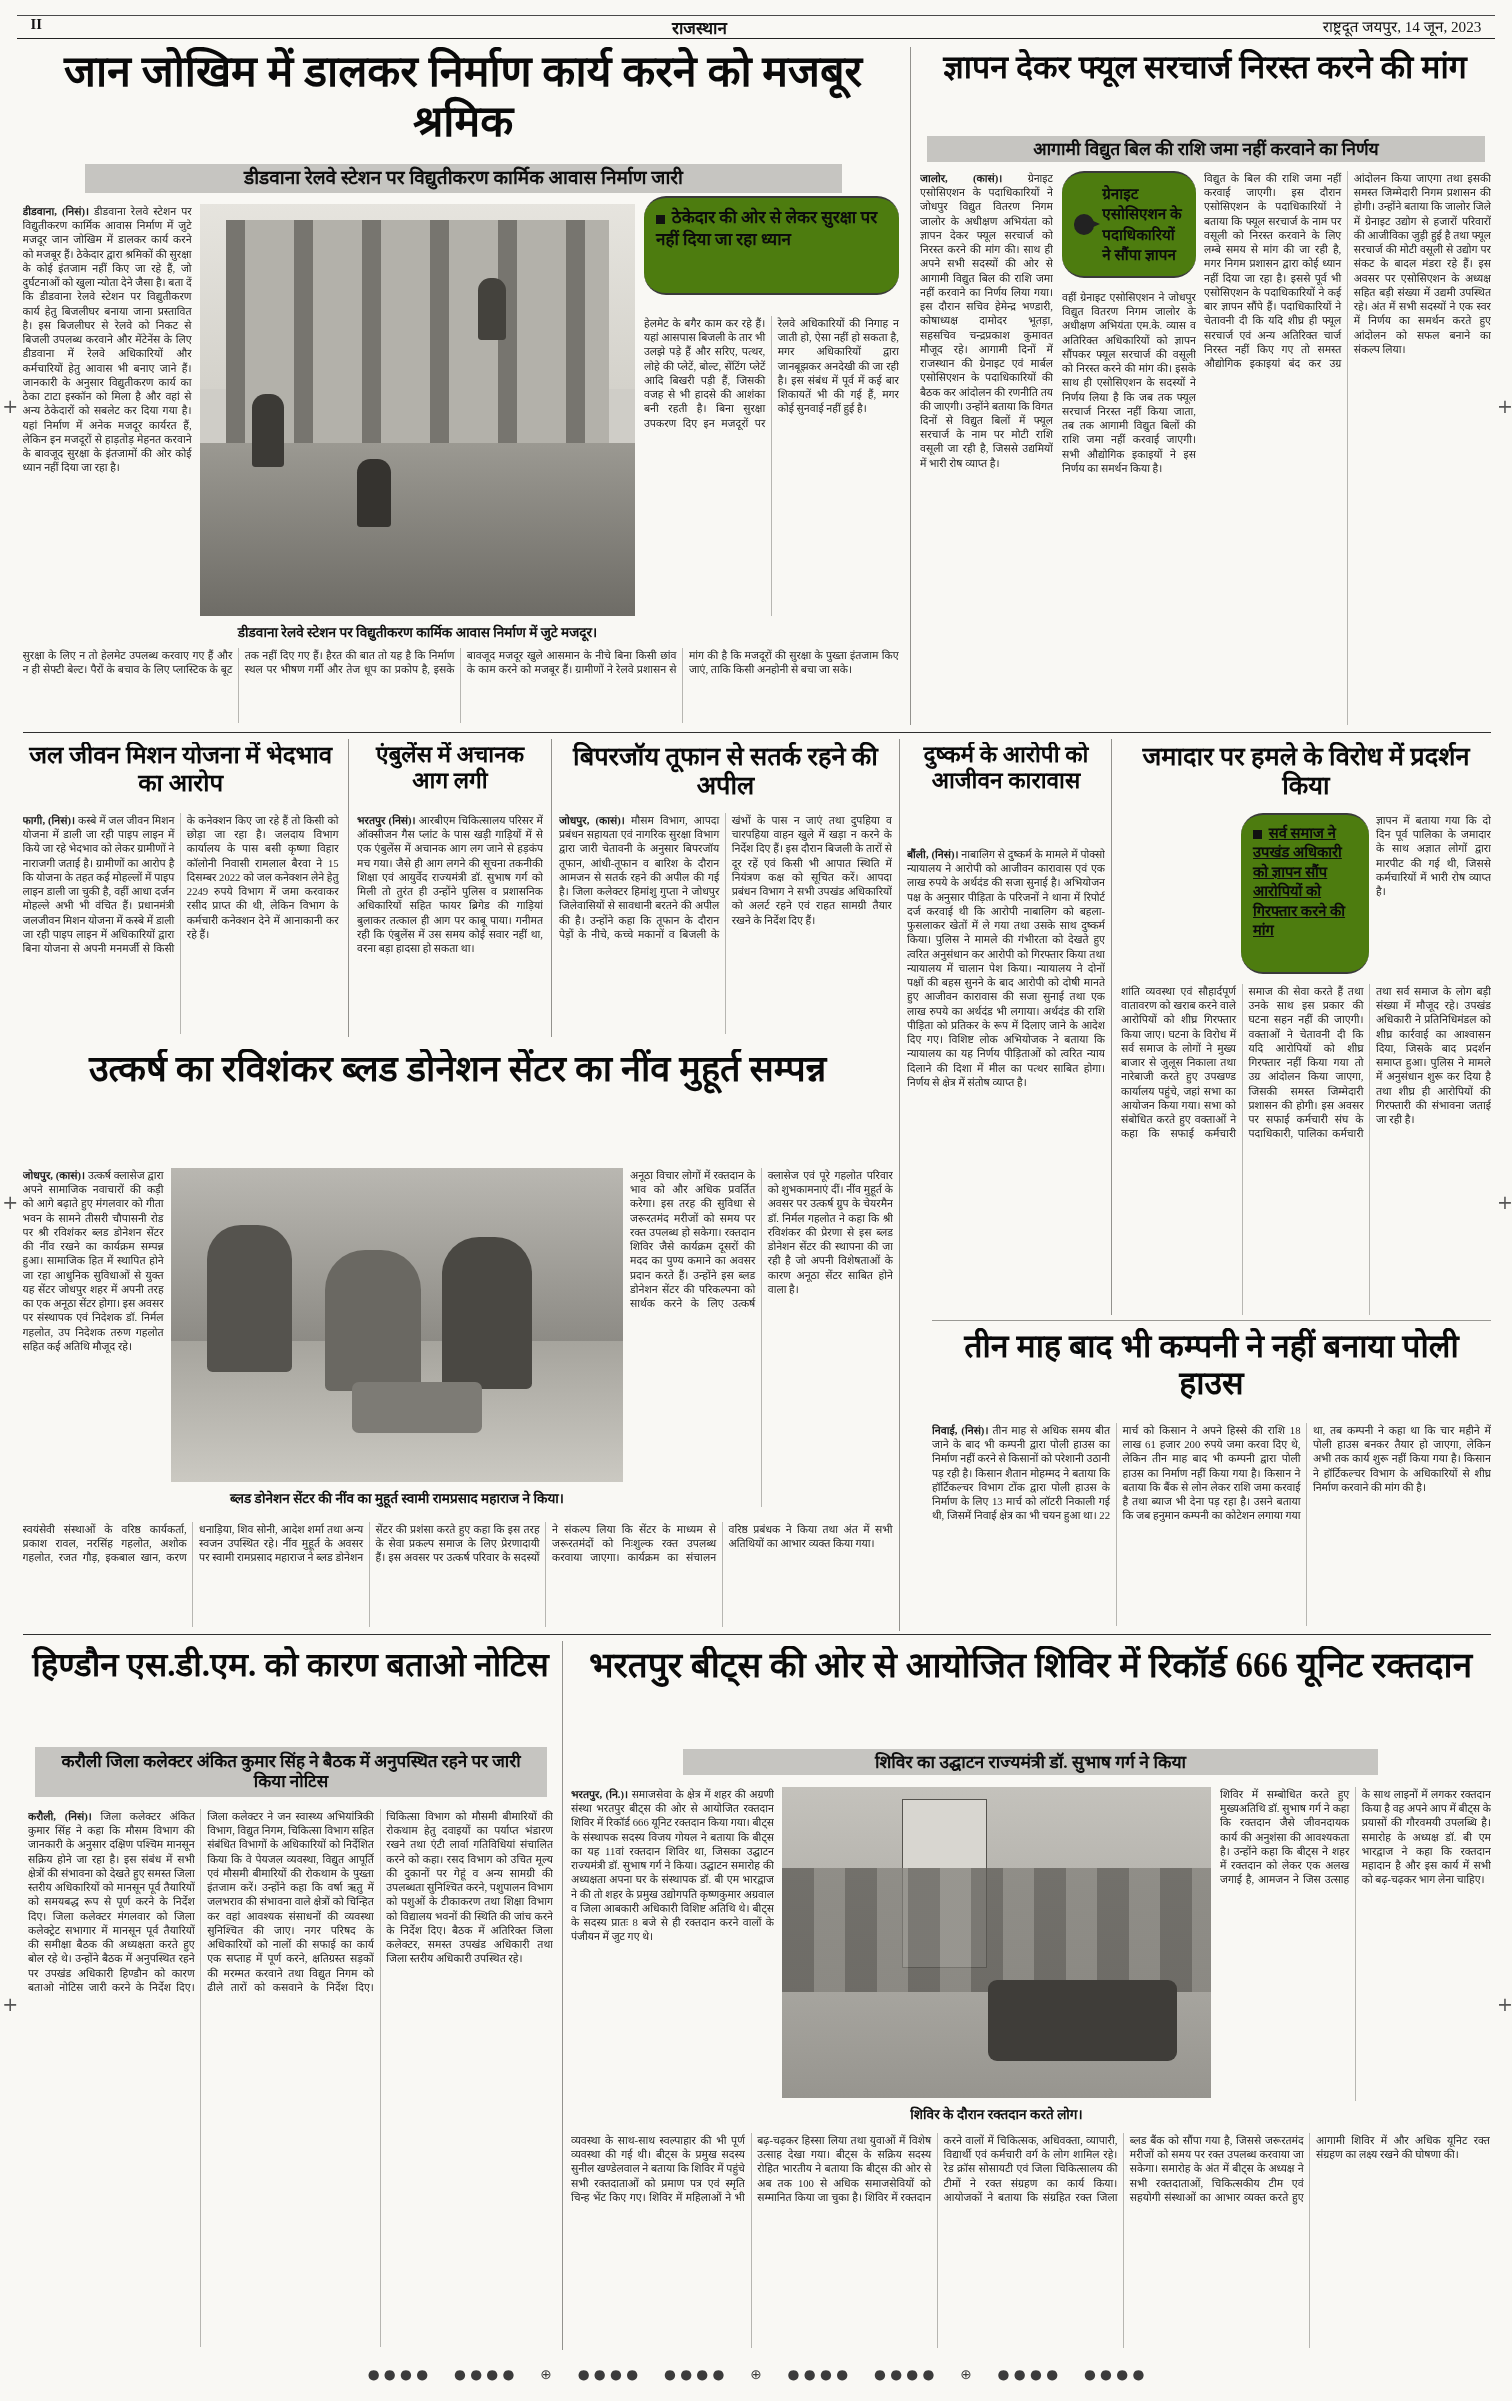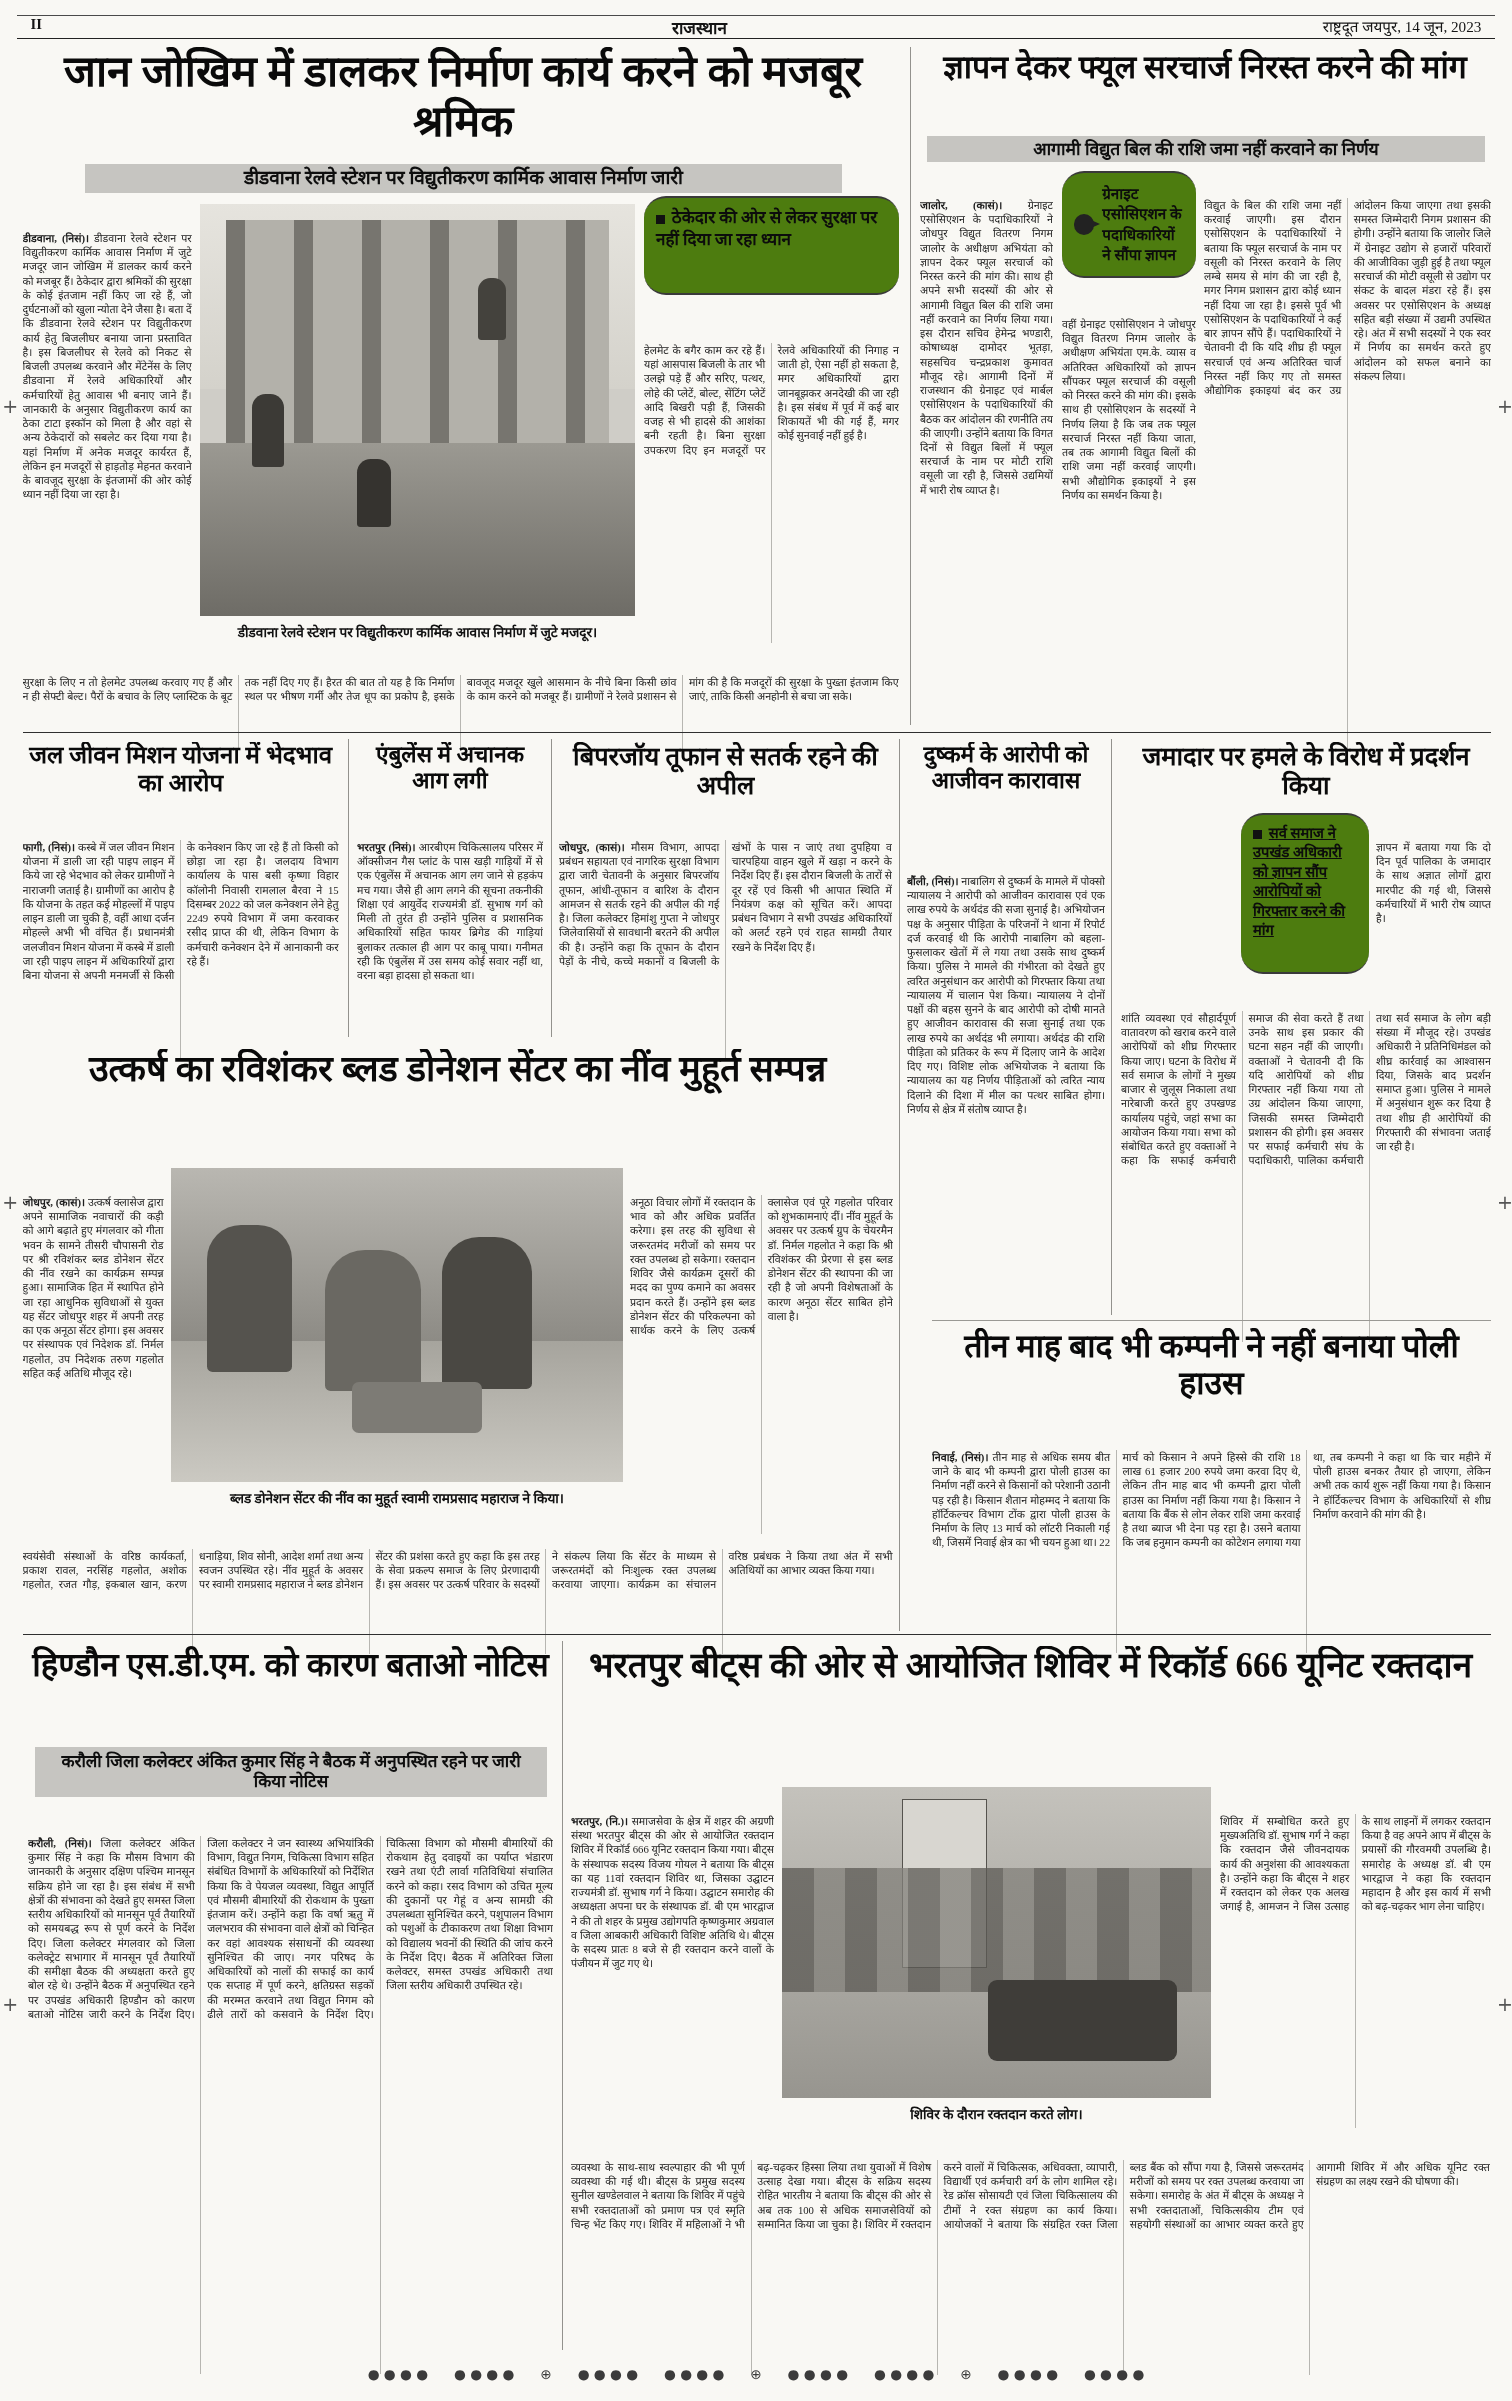--- a/index.html
+++ b/index.html
@@ -3,21 +3,21 @@
 <meta charset="utf-8">
 <style>
   * { margin:0; padding:0; box-sizing:border-box; }
   html,body { background:#dddcd8; }
   .page { position:relative; width:1512px; height:2401px; background:#f9f8f4;
           font-family:"Liberation Serif","DejaVu Serif",serif; color:#151515; overflow:hidden; }
   .abs { position:absolute; }
   .hl { font-weight:bold; text-align:center; line-height:1.16; color:#0a0a0a; overflow:hidden; }
   .bar { background:#c6c5c1; color:#0e0e0e; font-weight:bold; text-align:center;
          display:flex; align-items:center; justify-content:center; line-height:1.2; }
-  .bt { font-size:10.7px; line-height:1.33; text-align:justify; overflow:hidden; color:#1c1c1c;margin-top:27px; }
+  .bt { font-size:10.7px; line-height:1.33; text-align:justify; overflow:hidden; color:#1c1c1c; }
   .bt b { font-weight:bold; }
   .cols2 { column-count:2; column-gap:12.4px; column-rule:0.6px solid #b7b6b1; }
   .cols3 { column-count:3; column-gap:12.4px; column-rule:0.6px solid #b7b6b1; }
   .cols4 { column-count:4; column-gap:12.4px; column-rule:0.6px solid #b7b6b1; }
   .cols5 { column-count:5; column-gap:12.4px; column-rule:0.6px solid #b7b6b1; }
   .cap { font-weight:bold; font-size:13.6px; text-align:center; color:#111; }
   .notebox { background:#4d7c0f; border-top:2.3px solid #3a3a3a; border-bottom:2.3px solid #3a3a3a;
              font-weight:bold; padding:9px 12px; line-height:1.32; color:#0c0c0c; overflow:hidden;border-radius:22px; }
   .sq { display:inline-block; width:9px; height:9px; background:#111; margin-right:6.8px; vertical-align:middle; }
   .pticon { width:20.3px; height:20.3px; border-radius:50%; background:#222; flex:0 0 auto; margin-right:8px; position:relative; }
@@ -133,20 +133,21 @@
 
   <div class="abs hline" style="left:22.6px; top:1634px; width:1468px;"></div>
 
   <div class="abs hl" style="left:28px; top:1646px; width:525px; height:90px; font-size:33px;">हिण्डौन एस.डी.एम. को कारण बताओ नोटिस</div>
   <div class="abs bar" style="left:35px; top:1747px; width:512px; height:50px; font-size:17px; padding:0 10.2px;">करौली जिला कलेक्टर अंकित कुमार सिंह ने बैठक में अनुपस्थित रहने पर जारी किया नोटिस</div>
   <p class="abs bt cols3" style="left:28px; top:1809px; width:525px; height:538px;"><b>करौली, (निसं)।</b> <span>जिला कलेक्टर अंकित कुमार सिंह ने कहा कि मौसम विभाग की जानकारी के अनुसार दक्षिण पश्चिम मानसून सक्रिय होने जा रहा है। इस संबंध में सभी क्षेत्रों की संभावना को देखते हुए समस्त जिला स्तरीय अधिकारियों को मानसून पूर्व तैयारियों को समयबद्ध रूप से पूर्ण करने के निर्देश दिए। जिला कलेक्टर मंगलवार को जिला कलेक्ट्रेट सभागार में मानसून पूर्व तैयारियों की समीक्षा बैठक की अध्यक्षता करते हुए बोल रहे थे। उन्होंने बैठक में अनुपस्थित रहने पर उपखंड अधिकारी हिण्डौन को कारण बताओ नोटिस जारी करने के निर्देश दिए। जिला कलेक्टर ने जन स्वास्थ्य अभियांत्रिकी विभाग, विद्युत निगम, चिकित्सा विभाग सहित संबंधित विभागों के अधिकारियों को निर्देशित किया कि वे पेयजल व्यवस्था, विद्युत आपूर्ति एवं मौसमी बीमारियों की रोकथाम के पुख्ता इंतजाम करें। उन्होंने कहा कि वर्षा ऋतु में जलभराव की संभावना वाले क्षेत्रों को चिन्हित कर वहां आवश्यक संसाधनों की व्यवस्था सुनिश्चित की जाए। नगर परिषद के अधिकारियों को नालों की सफाई का कार्य एक सप्ताह में पूर्ण करने, क्षतिग्रस्त सड़कों की मरम्मत करवाने तथा विद्युत निगम को ढीले तारों को कसवाने के निर्देश दिए। चिकित्सा विभाग को मौसमी बीमारियों की रोकथाम हेतु दवाइयों का पर्याप्त भंडारण रखने तथा एंटी लार्वा गतिविधियां संचालित करने को कहा। रसद विभाग को उचित मूल्य की दुकानों पर गेहूं व अन्य सामग्री की उपलब्धता सुनिश्चित करने, पशुपालन विभाग को पशुओं के टीकाकरण तथा शिक्षा विभाग को विद्यालय भवनों की स्थिति की जांच करने के निर्देश दिए। बैठक में अतिरिक्त जिला कलेक्टर, समस्त उपखंड अधिकारी तथा जिला स्तरीय अधिकारी उपस्थित रहे।</span></p>
 
   <div class="abs vline" style="left:562px; top:1641px; height:709px;"></div>
 
   <div class="abs hl" style="left:571px; top:1646px; width:919px; height:96px; font-size:35px;">भरतपुर बीट्स की ओर से आयोजित शिविर में रिकॉर्ड 666 यूनिट रक्तदान</div>
+  <div class="abs bar" style="left:683px; top:1749px; width:695px; height:26px; font-size:17.5px;">शिविर का उद्घाटन राज्यमंत्री डॉ. सुभाष गर्ग ने किया</div>
 
   <p class="abs bt" style="left:571px; top:1787px; width:203px; height:314px;"><b>भरतपुर, (नि.)।</b> <span>समाजसेवा के क्षेत्र में शहर की अग्रणी संस्था भरतपुर बीट्स की ओर से आयोजित रक्तदान शिविर में रिकॉर्ड 666 यूनिट रक्तदान किया गया। बीट्स के संस्थापक सदस्य विजय गोयल ने बताया कि बीट्स का यह 11वां रक्तदान शिविर था, जिसका उद्घाटन राज्यमंत्री डॉ. सुभाष गर्ग ने किया। उद्घाटन समारोह की अध्यक्षता अपना घर के संस्थापक डॉ. बी एम भारद्वाज ने की तो शहर के प्रमुख उद्योगपति कृष्णकुमार अग्रवाल व जिला आबकारी अधिकारी विशिष्ट अतिथि थे। बीट्स के सदस्य प्रातः 8 बजे से ही रक्तदान करने वालों के पंजीयन में जुट गए थे।</span></p>
 
   <div class="photo" style="left:782px; top:1787px; width:429px; height:311px;">
     <div class="ph" style="left:0; top:0; width:100%; height:100%; background:linear-gradient(#c4c2bc,#97958f);"></div>
     <div class="ph" style="left:28%; top:4%; width:85px; height:169px; background:#d8d6d0; border:1.7px solid #55534e;"></div>
     <div class="ph" style="left:0%; top:26%; width:100%; height:40%; background:repeating-linear-gradient(90deg,#5b5954 0 32px,#82807a 32px 63px); opacity:.75;"></div>
     <div class="ph" style="left:48%; top:62%; width:44%; height:26%; background:#3f3d39; border-radius:9px;"></div>
   </div>
 

